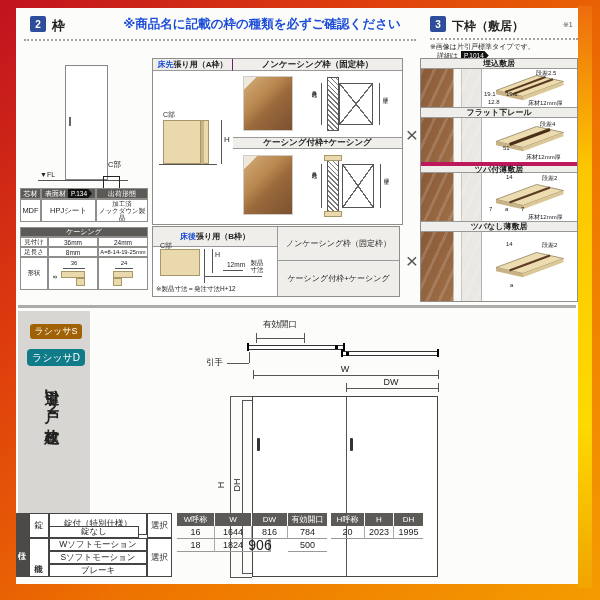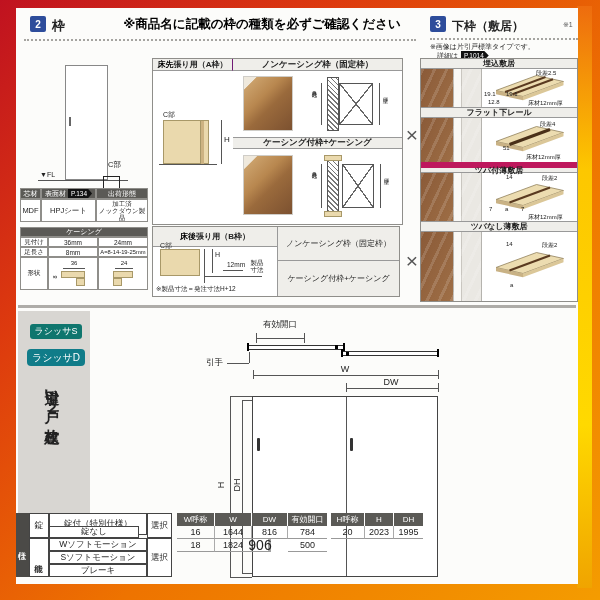--- a/index.html
+++ b/index.html
@@ -10,21 +10,21 @@
 #rstripe{position:absolute;right:8px;top:6px;width:15px;height:582px;
   background:linear-gradient(180deg,#ee6c0e 0%,#fdc700 28%,#ffd900 72%,#f0a400 100%)}
 #page{position:absolute;left:16px;top:8px;width:562px;height:576px;background:#fcfcfa}
 .ab{position:absolute}
 .flx{display:flex;align-items:center;justify-content:center;text-align:center}
 .dark{background:#5b5a56;color:#fff}
 .lgt{background:#efeeea;color:#222}
 .bd{border:1px solid #8f8e8a}
 .bdd{border:1px solid #444}
 .dot{border-top:2px dotted #a5a4a0}
-.red{color:#000000}
+.red{color:#1d4ed8}
 .vtx{writing-mode:vertical-rl;text-orientation:upright}
 .numbox{background:#2e4d9b;color:#fff;font-weight:bold;font-size:10px;border-radius:2px}
 .badge{background:#111;color:#fff;font-size:6.5px;line-height:9px;padding:0 5px 0 3px;
   clip-path:polygon(0 0,84% 0,100% 50%,84% 100%,0 100%)}
 .hatch{background:repeating-linear-gradient(45deg,#777 0,#777 1px,transparent 1px,transparent 3.5px);border:1px solid #555}
 .xbox{border:1px solid #555;background:
   linear-gradient(to top right,transparent calc(50% - .6px),#666 calc(50% - .6px),#666 calc(50% + .6px),transparent calc(50% + .6px)),
   linear-gradient(to bottom right,transparent calc(50% - .6px),#666 calc(50% - .6px),#666 calc(50% + .6px),transparent calc(50% + .6px))}
 .tan{background:#ead9ad;border:1px solid #a89868}
 .dimv{border-left:1px solid #555}
@@ -189,21 +189,21 @@
     <svg class="ab" style="left:470px;top:114px" width="86" height="30" viewBox="0 0 96 40">
       <polygon points="4,26 58,6 94,14 40,34" fill="#ecdcb0" stroke="#8b7b55" stroke-width="1"></polygon>
       <polygon points="4,26 40,34 40,39 4,31" fill="#c9b285"></polygon>
       <polygon points="40,34 94,14 94,19 40,39" fill="#dbc798"></polygon>
       <line x1="22" y1="30" x2="76" y2="10" stroke="#4a3018" stroke-width="4"></line>
     </svg>
     <div class="ab" style="left:524px;top:112px;font-size:6px">段差4</div>
     <div class="ab" style="left:487px;top:137px;font-size:6px">51</div>
     <div class="ab" style="left:510px;top:145px;font-size:6px">床材12mm厚</div>
 
-    <div class="ab flx lgt hdr" style="left:405px;top:154px;width:156px;height:11px;font-size:8px;border-top:6px solid #be185d;border-bottom:1px solid #999">ツバ付薄敷居</div>
+    <div class="ab flx lgt hdr" style="left:405px;top:154px;width:156px;height:11px;font-size:8px;border-top:4px solid #be185d;border-bottom:1px solid #999">ツバ付薄敷居</div>
     <div class="fphoto" style="left:405px;top:165px;width:61px;height:48px">
       <div class="fp-wall"></div>
         <div class="fp-frame"></div>
         <div class="fp-stripes"></div>
     </div>
     <svg class="ab" style="left:470px;top:172px" width="86" height="30" viewBox="0 0 96 40">
       <polygon points="4,26 58,6 94,14 40,34" fill="#ecdcb0" stroke="#8b7b55" stroke-width="1"></polygon>
       <polygon points="4,26 40,34 40,39 4,31" fill="#c9b285"></polygon>
       <polygon points="40,34 94,14 94,19 40,39" fill="#dbc798"></polygon>
       <line x1="22" y1="30" x2="76" y2="10" stroke="#5a3a20" stroke-width="3"></line>
@@ -227,21 +227,21 @@
       <polygon points="40,34 94,14 94,19 40,39" fill="#dbc798"></polygon>
       <line x1="22" y1="30" x2="76" y2="10" stroke="#5a3a20" stroke-width="3"></line>
     </svg>
     <div class="ab" style="left:490px;top:233px;font-size:6px">14</div>
     <div class="ab" style="left:526px;top:233px;font-size:6px">段差2</div>
     <div class="ab" style="left:494px;top:274px;font-size:6px">a</div>
 
     <div class="ab" style="left:2px;top:297px;width:558px;height:3px;background:#aeaca8"></div>
 
     <div class="ab" style="left:2px;top:303px;width:72px;height:202px;background:#d8d6d2"></div>
-    <div class="ab flx" style="left:14px;top:316px;width:52px;height:15px;background:#0f766e;color:#fff;font-size:9px;border-radius:3px">ラシッサS</div>
+    <div class="ab flx" style="left:14px;top:316px;width:52px;height:15px;background:#a16207;color:#fff;font-size:9px;border-radius:3px">ラシッサS</div>
     <div class="ab flx" style="left:11px;top:341px;width:58px;height:17px;background:#107c89;color:#fff;font-size:10px;border-radius:4px">ラシッサD</div>
     <div class="ab vtx hdr" style="left:26px;top:370px;height:135px;font-size:15px;letter-spacing:1px">引違い戸2枚建</div>
 
     <div class="ab flx" style="left:226px;top:312px;width:76px;height:10px;font-size:8.5px">有効開口</div>
     <div class="ab dimv" style="left:240px;top:325px;height:10px"></div>
     <div class="ab dimv" style="left:288px;top:325px;height:10px"></div>
     <div class="ab dimh" style="left:240px;top:330px;width:48px"></div>
     <div class="ab" style="left:232px;top:337px;width:96px;height:5px;border:1px solid #333;background:#fff"></div>
     <div class="ab" style="left:231px;top:335px;width:2px;height:8px;background:#000"></div>
     <div class="ab" style="left:327px;top:335px;width:2px;height:8px;background:#000"></div>

